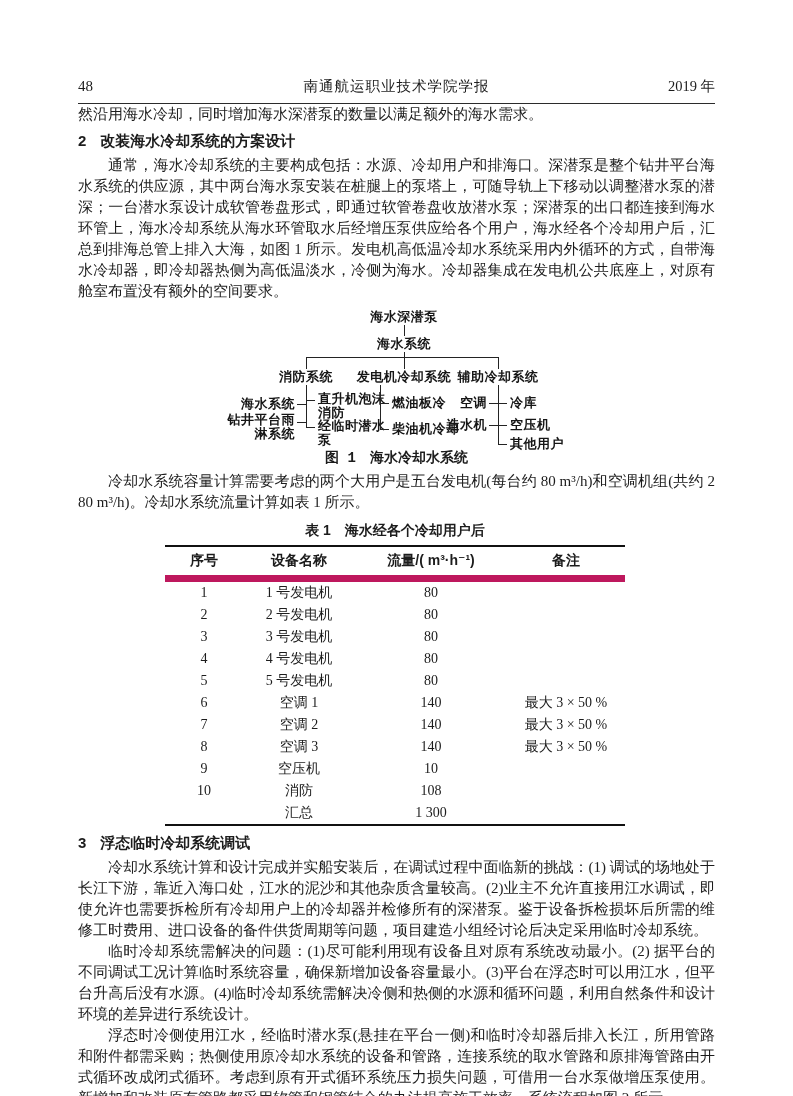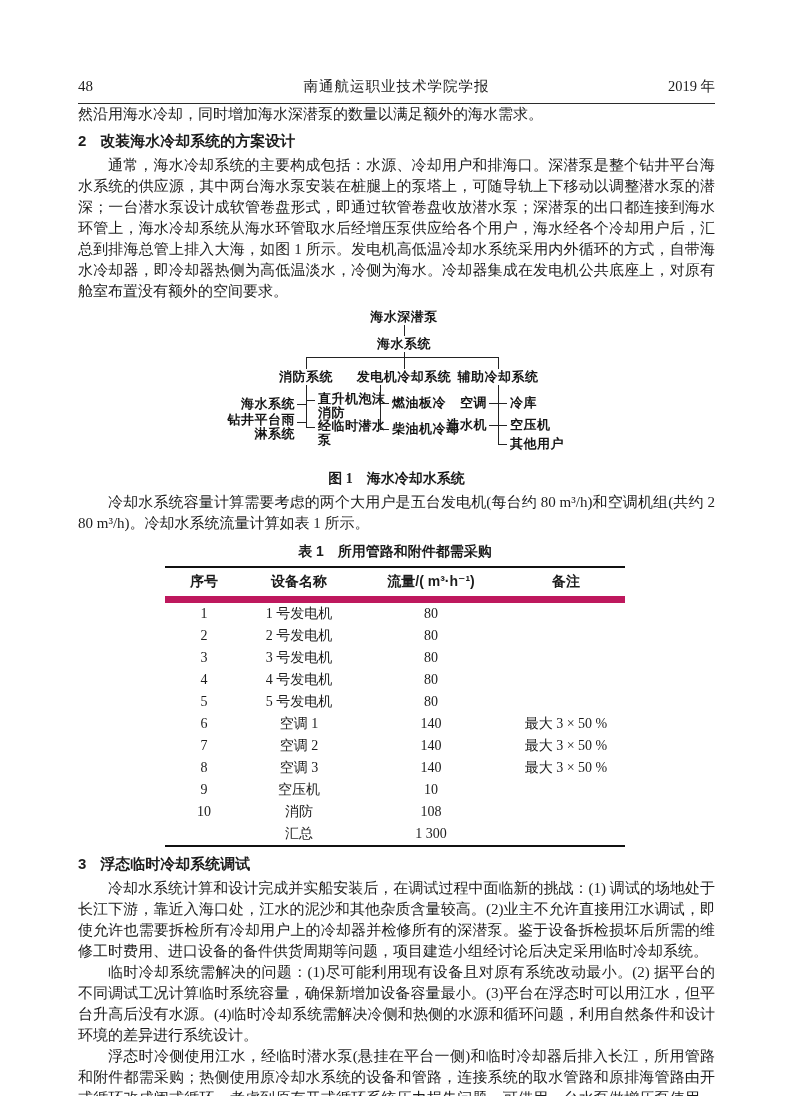--- a/index.html
+++ b/index.html
@@ -29,22 +29,22 @@
   .fnode{position:absolute;font-size:13px;font-weight:bold;line-height:14px;
          white-space:nowrap;letter-spacing:0.5px;color:#161616;}
   .fnode.cx{transform:translateX(-50%);}
   .fnode.wrap{white-space:normal;}
   .fnode.ctr{text-align:right;}
   .fnode.rt{text-align:right;}
   .fig i{position:absolute;display:block;background:#232323;}
   .fig i.vl{width:1px;}
   .fig i.hl{height:1px;}
 
-  .caption{margin-top:22px;text-align:center;font-size:14px;font-weight:bold;
-           font-family:Liberation Serif, serif;}
+  .caption{margin-top:1px;text-align:center;font-size:14px;font-weight:bold;
+           font-family:Liberation Mono, monospace;}
   .caption .cap-label{margin-right:14px;}
 
   
   .tbl-title{width:460px;margin:9px 0 5px 87px;text-align:center;font-size:14px;font-weight:bold;
              font-family:"Liberation Sans","DejaVu Sans",sans-serif;}
   .tbl-title .cap-label{margin-right:14px;}
   table.tbl{width:460px;margin-left:87px;border-collapse:collapse;table-layout:fixed;
             border-top:2px solid #111;border-bottom:2px solid #111;font-size:14px;}
   table.tbl th{font-weight:bold;font-family:"Liberation Sans","DejaVu Sans",sans-serif;
                border-bottom:7px solid #be185d;padding:5px 0;text-align:center;}
@@ -116,21 +116,21 @@
       <div class="fnode" style="left:280px;top:127px;">其他用户</div>
     </div>
 
     <div class="caption">
       <span class="cap-label">图 1</span><span>海水冷却水系统</span>
     </div>
 
     <p class="body-text indent" style="margin-top:4px;">冷却水系统容量计算需要考虑的两个大用户是五台发电机(每台约 80 m³/h)和空调机组(共约 280 m³/h)。冷却水系统流量计算如表 1 所示。</p>
 
     <div class="tbl-title">
-      <span class="cap-label">表 1</span><span>所用管路和附件都需采购</span>
+      <span class="cap-label">表 1</span><span>海水经各个冷却用户后</span>
     </div>
 
     <table class="tbl">
       <colgroup>
         <col class="col-no">
           <col class="col-name">
           <col class="col-flow">
           <col class="col-note">
       </colgroup>
       <thead>

